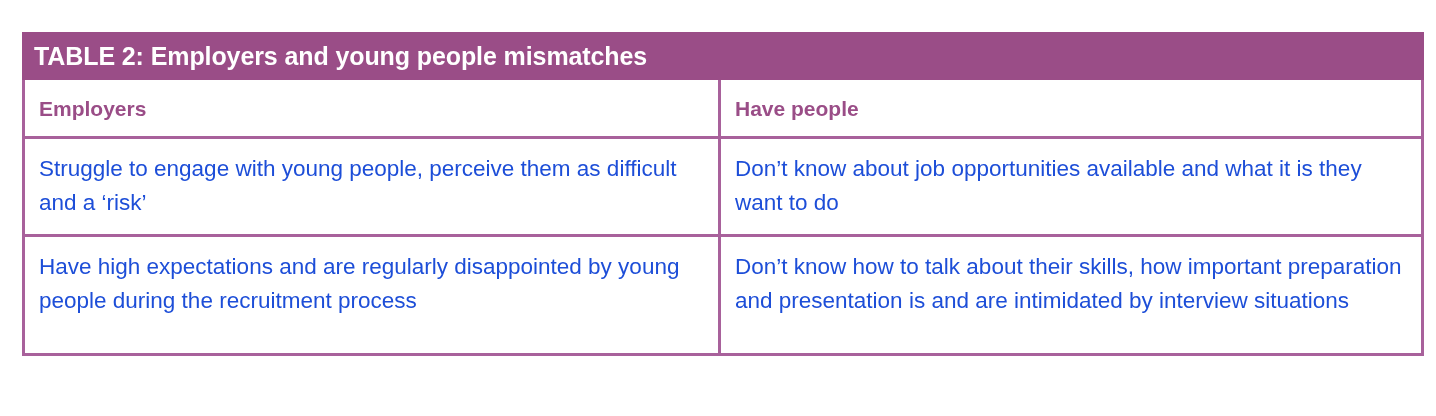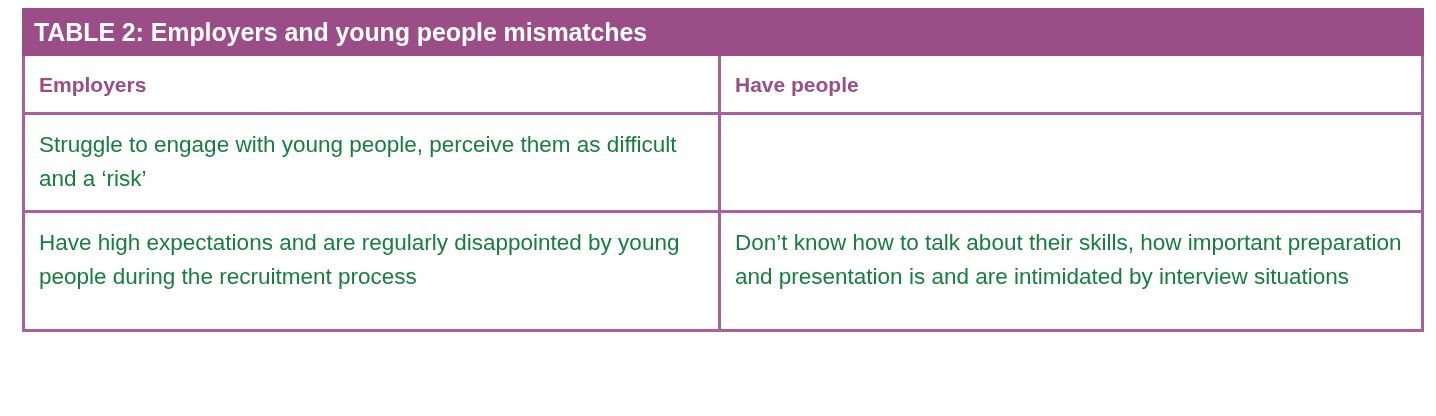--- a/index.html
+++ b/index.html
@@ -28,20 +28,21 @@
     height: 48px;
     background: #9A4D87;
     color: #ffffff;
     font-size: 25px;
     font-weight: bold;
     line-height: 48px;
     padding-left: 12px;
     letter-spacing: -0.1px;
     white-space: nowrap;
     overflow: hidden;
+    margin-top: 24px;
   }
 
   
   .table-grid {
     box-sizing: border-box;
     width: 100%;
     border-left: 3px solid #A8619B;
     border-right: 3px solid #A8619B;
     border-bottom: 3px solid #A8619B;
     background: #ffffff;
@@ -78,21 +79,21 @@
   .col-header-text {
     color: #9A4D87;
     font-size: 21px;
     font-weight: bold;
     line-height: 26px;
     white-space: nowrap;
   }
 
   
   .body-text {
-    color: #15803d;
+    color: #1d4ed8;
     font-size: 22.5px;
     line-height: 34px;
     font-weight: normal;
   }
   .t-row.body-row .t-cell { min-height: 82px; }
   .t-row.body-row.tall .t-cell { min-height: 116px; }
 </style>
 </head>
 <body>
 
@@ -108,20 +109,23 @@
       </div>
       <div class="t-cell col-right">
         <div class="col-header-text">Have people</div>
       </div>
     </div>
 
     <div class="t-row body-row">
       <div class="t-cell col-left">
         <div class="body-text">Struggle to engage with young people, perceive them as difficult and a ‘risk’</div>
       </div>
+      <div class="t-cell col-right">
+        <div class="body-text">Don’t know about job opportunities available and what it is they want to do</div>
+      </div>
     </div>
 
 
     <div class="t-row body-row tall">
       <div class="t-cell col-left">
         <div class="body-text">Have high expectations and are regularly disappointed by young people during the recruitment process</div>
       </div>
       <div class="t-cell col-right">
         <div class="body-text">Don’t know how to talk about their skills, how important preparation and presentation is and are intimidated by interview situations</div>
       </div>

